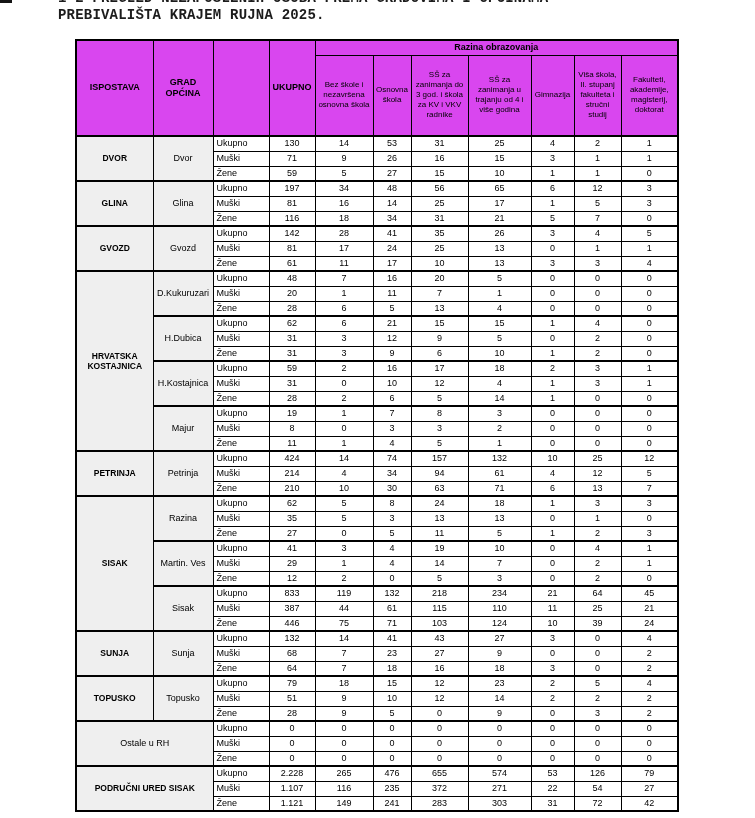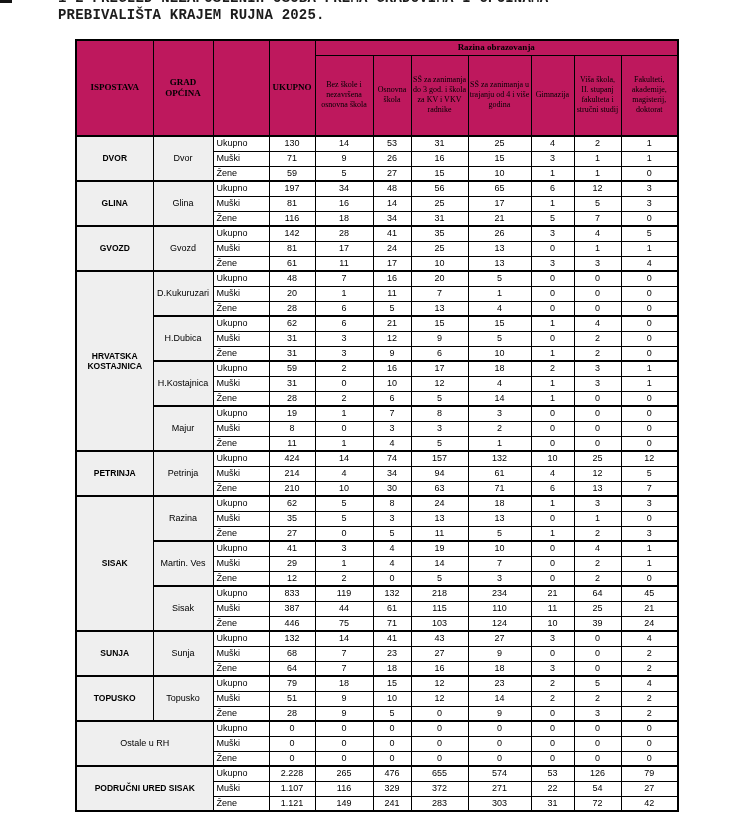--- a/index.html
+++ b/index.html
@@ -30,21 +30,21 @@
   }
   .tbl th, .tbl td {
     border:1px solid #000;
     padding:0; overflow:hidden;
     text-align:center; vertical-align:middle;
     font-size:9px; line-height:1.25; color:#000;
   }
   .tbl thead tr.h1 { height:15px; }
   .tbl thead tr.h2 { height:81px; }
   .tbl tbody tr { height:15px; }
-  .tbl th { background:#be185d; font-weight:bold;font-family:Liberation Serif, serif; }
+  .tbl th { background:#d946ef; font-weight:bold; }
   .tbl th.h-razina { font-size:9px; }
   .tbl th.h-edu { font-weight:normal; font-size:8px; padding:0 1px; }
   .tbl td.c-isp { background:#efefef; font-weight:bold; font-size:8.5px; line-height:1.2; padding:0 2px; }
   .tbl td.c-isp.nb { font-weight:normal; font-size:9px; }
   .tbl td.c-muni { background:#efefef; font-size:9px; padding:0 1px; }
   .tbl td.c-rowtype { text-align:left; padding-left:3px; background:#fff; }
   .tbl td.c-num { background:#fff; }
   .tbl tbody tr.muni-start > td { border-top:2px solid #000; }
 </style>
 </head>
@@ -583,21 +583,21 @@
         <td class="c-num">655</td>
         <td class="c-num">574</td>
         <td class="c-num">53</td>
         <td class="c-num">126</td>
         <td class="c-num">79</td>
       </tr>
       <tr>
         <td class="c-rowtype">Muški</td>
         <td class="c-num">1.107</td>
         <td class="c-num">116</td>
-        <td class="c-num">329</td>
+        <td class="c-num">235</td>
         <td class="c-num">372</td>
         <td class="c-num">271</td>
         <td class="c-num">22</td>
         <td class="c-num">54</td>
         <td class="c-num">27</td>
       </tr>
       <tr>
         <td class="c-rowtype">Žene</td>
         <td class="c-num">1.121</td>
         <td class="c-num">149</td>

